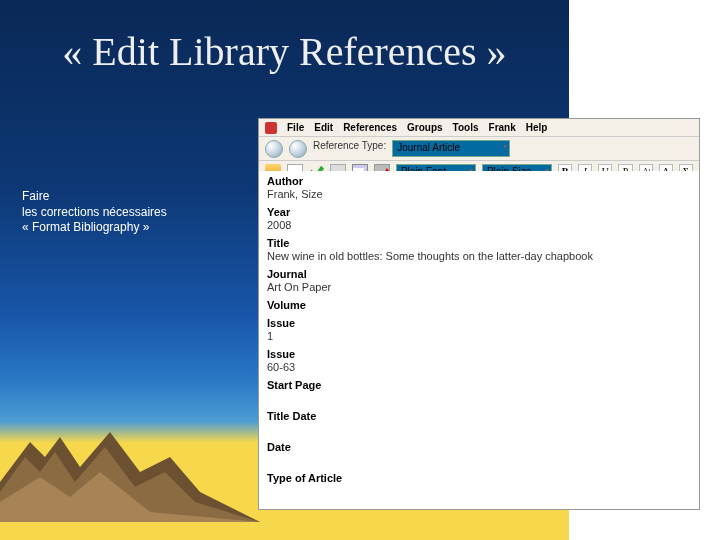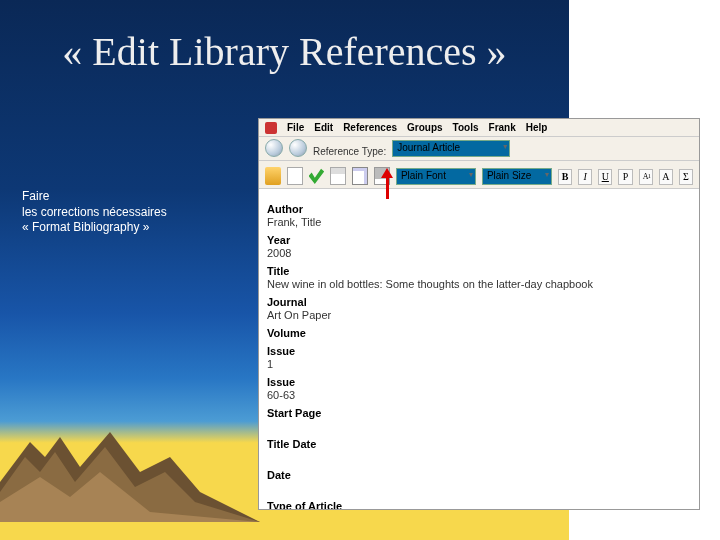--- a/index.html
+++ b/index.html
@@ -29,21 +29,21 @@
     display: flex; gap: 10px; padding: 3px 6px 2px 6px;
     font-size: 10px; color: #000;
     background: #f4f0e8; border-bottom: 1px solid #ccc;
     align-items: flex-start;
     font-weight: bold;
   }
   .menubar .app-icon { width: 12px; height: 12px; background: #c33; border-radius: 2px; }
   .menuitem { cursor: default; }
   .toolrow {
     background: #f4f0e8; border-bottom: 1px solid #ccc;
-    display: flex; align-items: flex-end; gap: 6px;
+    display: flex; align-items: flex-start; gap: 6px;
     padding: 3px 6px; height: 24px;
   }
   .navbtn {
     width: 18px; height: 18px; border-radius: 50%;
     background: radial-gradient(circle at 30% 30%, #fff, #bcd 60%, #89a);
     border: 1px solid #8aa; display: inline-block;
   }
   .toolrow .lbl { font-size: 10px; color: #333; }
   .dropdown {
     height: 17px; border: 1px solid #7a8; background: #0369a1;
@@ -71,21 +71,21 @@
     position: absolute; top: 57px; left: 127px;
     width: 3px; height: 24px; background: #d00;
   }
   .arrow::after {
     content: ""; position: absolute; top: -8px; left: -5px;
     border-left: 6px solid transparent; border-right: 6px solid transparent;
     border-bottom: 10px solid #d00;
   }
   .editor {
     position: absolute; top: 52px; left: 0; right: 0; bottom: 0;
-    background: #fff; overflow: hidden; padding: 4px 8px 0 8px; margin-top: 28px;
+    background: #fff; overflow: hidden; padding: 4px 8px 0 8px;
   }
   .field-label {
     font-size: 11px; font-weight: bold; color: #000;
     margin-top: 6px;
   }
   .field-value {
     font-size: 11px; color: #333; margin-top: 1px;
   }
   .editor .first { margin-top: 0; }
   .mountains {
@@ -147,21 +147,21 @@
       <span class="fbtn">P</span>
       <span class="fbtn sup">A</span>
       <span class="fbtn">A</span>
       <span class="fbtn">Σ</span>
     </div>
 
     <div class="arrow"></div>
 
     <div class="editor">
       <div class="field-label first">Author</div>
-      <div class="field-value">Frank, Title</div>
+      <div class="field-value">Frank, Size</div>
 
       <div class="field-label">Year</div>
       <div class="field-value">2008</div>
 
       <div class="field-label">Title</div>
       <div class="field-value">New wine in old bottles: Some thoughts on the latter-day chapbook</div>
 
       <div class="field-label">Journal</div>
       <div class="field-value">Art On Paper</div>
 

